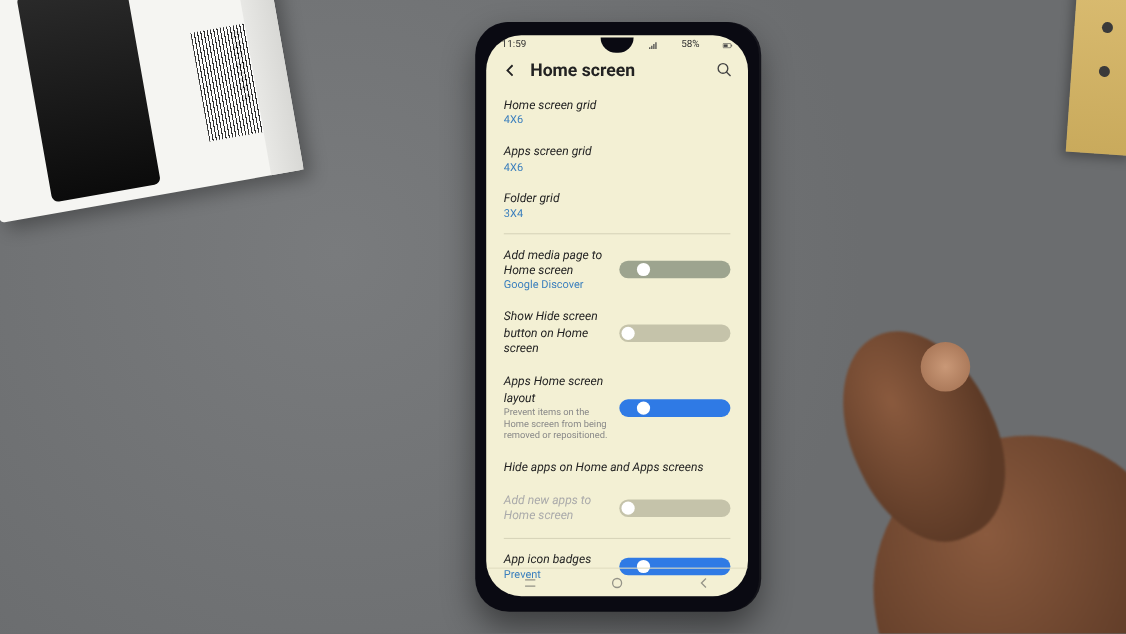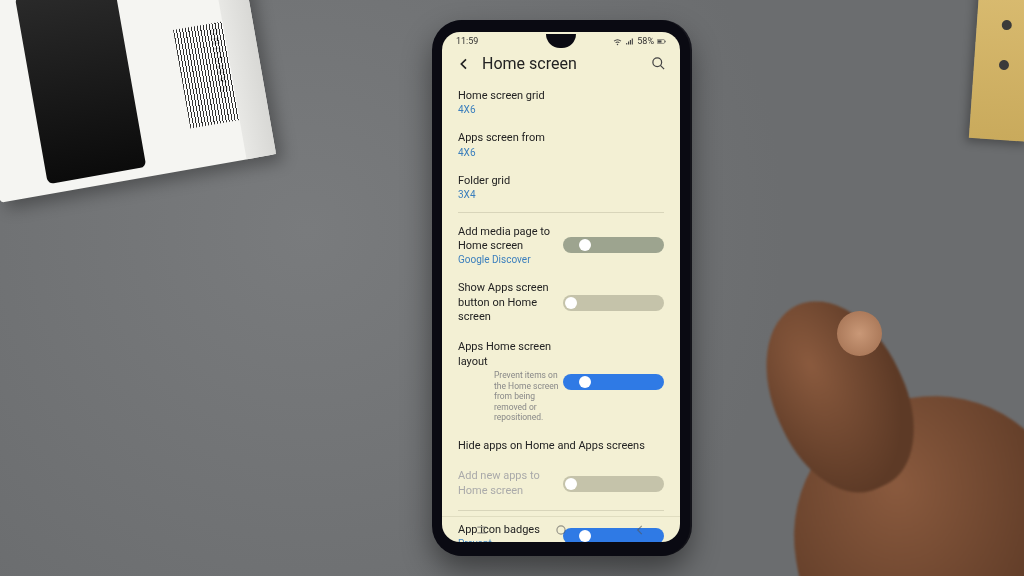--- a/index.html
+++ b/index.html
@@ -75,61 +75,61 @@
     left: 432px; top: 20px;
     width: 258px; height: 536px;
     background: #0a0a12;
     border-radius: 30px;
     box-shadow: 0 14px 30px rgba(0,0,0,0.45), 2px 0 0 #1a1a22;
   }
   .screen {
     position: absolute;
     left: 10px; right: 10px; top: 12px; bottom: 14px;
     background: #f3f0d4;
-    border-radius: 18px;
+    border-radius: 32px;
     overflow: hidden;
     color: #222;
     font-size: 11px;
   }
   .notch {
     position: absolute;
     top: 2px; left: 50%; transform: translateX(-50%);
     width: 30px; height: 14px;
     background: #0a0a12;
     border-radius: 0 0 16px 16px;
   }
 
   .status-bar {
     display: flex;
     justify-content: space-between;
     align-items: center;
     padding: 4px 14px 2px;
     font-size: 9px;
     color: #333;
   }
-  .status-right { display: flex; gap: 3px; align-items: center; }
+  .status-right { display: flex; gap: 21px; align-items: center; }
   .status-right svg { width: 9px; height: 9px; }
 
   .header {
     display: flex;
     align-items: center;
     padding: 6px 14px 8px;
     gap: 10px;
   }
   .header h1 {
-    font-size: 16px; font-weight: 400; flex: 1;
+    font-size: 16px; font-weight: 700; flex: 1;
   }
 
   .content { padding: 0 16px; }
   .item {
     padding: 8px 0;
   }
-  .item-title { font-size: 11px; color: #222; line-height: 1.3; }
+  .item-title { font-size: 11px; color: #222; line-height: 1.3; font-style: italic; }
   .item-sub { font-size: 10px; color: #3b7fbd; margin-top: 1px; }
-  .item-desc { font-size: 8.5px; color: #888; line-height: 1.25; margin-top: 1px; margin-left: 36px; }
+  .item-desc { font-size: 8.5px; color: #888; line-height: 1.25; margin-top: 1px; }
   .item.disabled .item-title { color: #aaa; }
 
   .divider { height: 1px; background: #d8d5ba; margin: 4px 0; }
 
   .row {
     display: flex;
     align-items: center;
     gap: 3px;
   }
   .row > div { flex: 1; min-width: 0; }
@@ -230,41 +230,41 @@
           <path d="M21 21l-6-6"></path>
         </svg>
     </div>
 
     <div class="content">
       <div class="item">
         <div class="item-title">Home screen grid</div>
         <div class="item-sub">4X6</div>
       </div>
       <div class="item">
-        <div class="item-title">Apps screen from</div>
+        <div class="item-title">Apps screen grid</div>
         <div class="item-sub">4X6</div>
       </div>
       <div class="item">
         <div class="item-title">Folder grid</div>
         <div class="item-sub">3X4</div>
       </div>
 
       <div class="divider"></div>
 
       <div class="item row">
         <div>
           <div class="item-title">Add media page to Home screen</div>
           <div class="item-sub">Google Discover</div>
         </div>
         <div class="toggle on-grey"></div>
       </div>
 
       <div class="item row">
         <div>
-          <div class="item-title">Show Apps screen button on Home screen</div>
+          <div class="item-title">Show Hide screen button on Home screen</div>
         </div>
         <div class="toggle"></div>
       </div>
 
       <div class="item row">
         <div>
           <div class="item-title">Apps Home screen layout</div>
           <div class="item-desc">Prevent items on the Home screen from being removed or repositioned.</div>
         </div>
         <div class="toggle on"></div>

